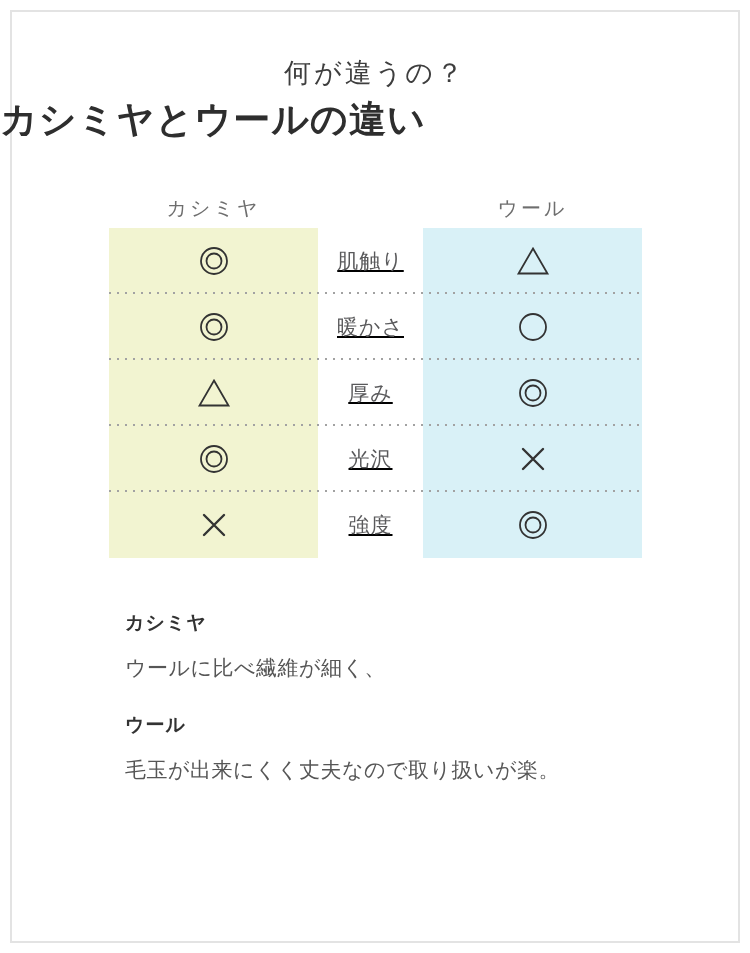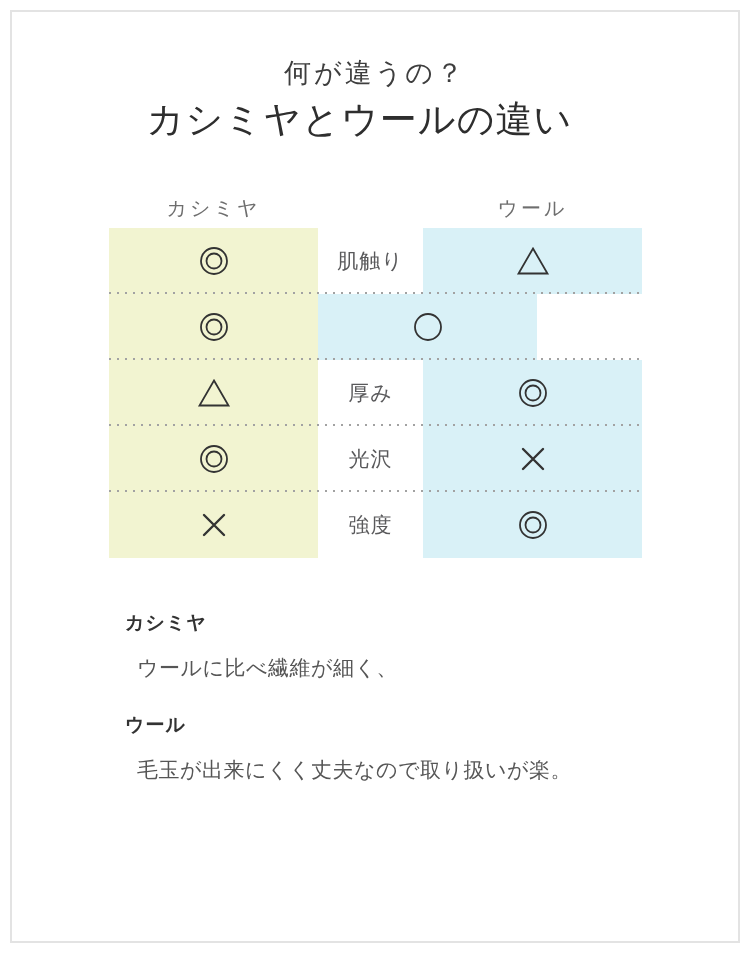--- a/index.html
+++ b/index.html
@@ -28,26 +28,27 @@
     font-family: "Liberation Serif", "DejaVu Serif", serif;
     font-size: 27px;
     line-height: 30px;
     letter-spacing: 3px;
     color: #3e3e3e;
   }
 
   .main-title {
     position: absolute;
     top: 99px; left: 0; width: 719px;
-    text-align: center;
+    text-align: left;
     font-family: "Liberation Serif", "DejaVu Serif", serif;
     font-size: 37px;
     line-height: 42px;
     letter-spacing: 1px;
     color: #2e2e2e;
+    font-weight: bold;
   }
 
   .comparison {
     position: absolute;
     top: 196px; left: 109px;
     width: 533px;
   }
 
   .col-headers { display: flex; height: 32px; }
   .col-header {
@@ -58,20 +59,21 @@
     line-height: 24px;
   }
   .ch-cashmere { width: 209px; }
   .ch-gap { width: 105px; }
   .ch-wool { width: 219px; }
 
   .comp-row {
     display: flex;
     height: 66px;
     position: relative;
+    text-decoration: underline;
   }
   .comp-row:not(:last-child)::after {
     content: '';
     position: absolute;
     left: 0; right: 0; bottom: 0;
     height: 2px;
     background: repeating-linear-gradient(90deg,
       var(--dot-color, #a2a2a2) 0, var(--dot-color, #a2a2a2) 2px,
       transparent 2px, transparent 8px);
   }
@@ -101,21 +103,21 @@
   }
   .section + .section { margin-top: 28px; }
   .section-heading {
     margin: 0 0 16px 0;
     font-size: 19px;
     font-weight: bold;
     letter-spacing: 1px;
     color: #333333;
   }
   .section-line {
-    margin: 12px;
+    margin: 0;
     font-size: 21px;
     line-height: 31.5px;
     letter-spacing: 0.5px;
     color: #565656;
   }
 </style>
 </head>
 <body>
 
 <div class="page" style="--page-bg: #ffffff; --frame-border: #e3e3e3; --cashmere-bg: #f2f4d1; --wool-bg: #d9f1f7; --dot-color: #a2a2a2;">
@@ -152,20 +154,21 @@
 
     <div class="comp-row">
       <div class="cell cell-cashmere">
         <span class="symbol">
             <svg width="32" height="32" viewBox="0 0 32 32">
               <circle cx="16" cy="16" r="13" fill="none" stroke="#333333" stroke-width="1.8"></circle>
               <circle cx="16" cy="16" r="7.5" fill="none" stroke="#333333" stroke-width="1.8"></circle>
             </svg>
           </span>
       </div>
+      <div class="cell cell-label">暖かさ</div>
       <div class="cell cell-wool">
         <span class="symbol">
             <svg width="32" height="32" viewBox="0 0 32 32">
               <circle cx="16" cy="16" r="13" fill="none" stroke="#333333" stroke-width="1.8"></circle>
             </svg>
           </span>
       </div>
     </div>
 
     <div class="comp-row">

